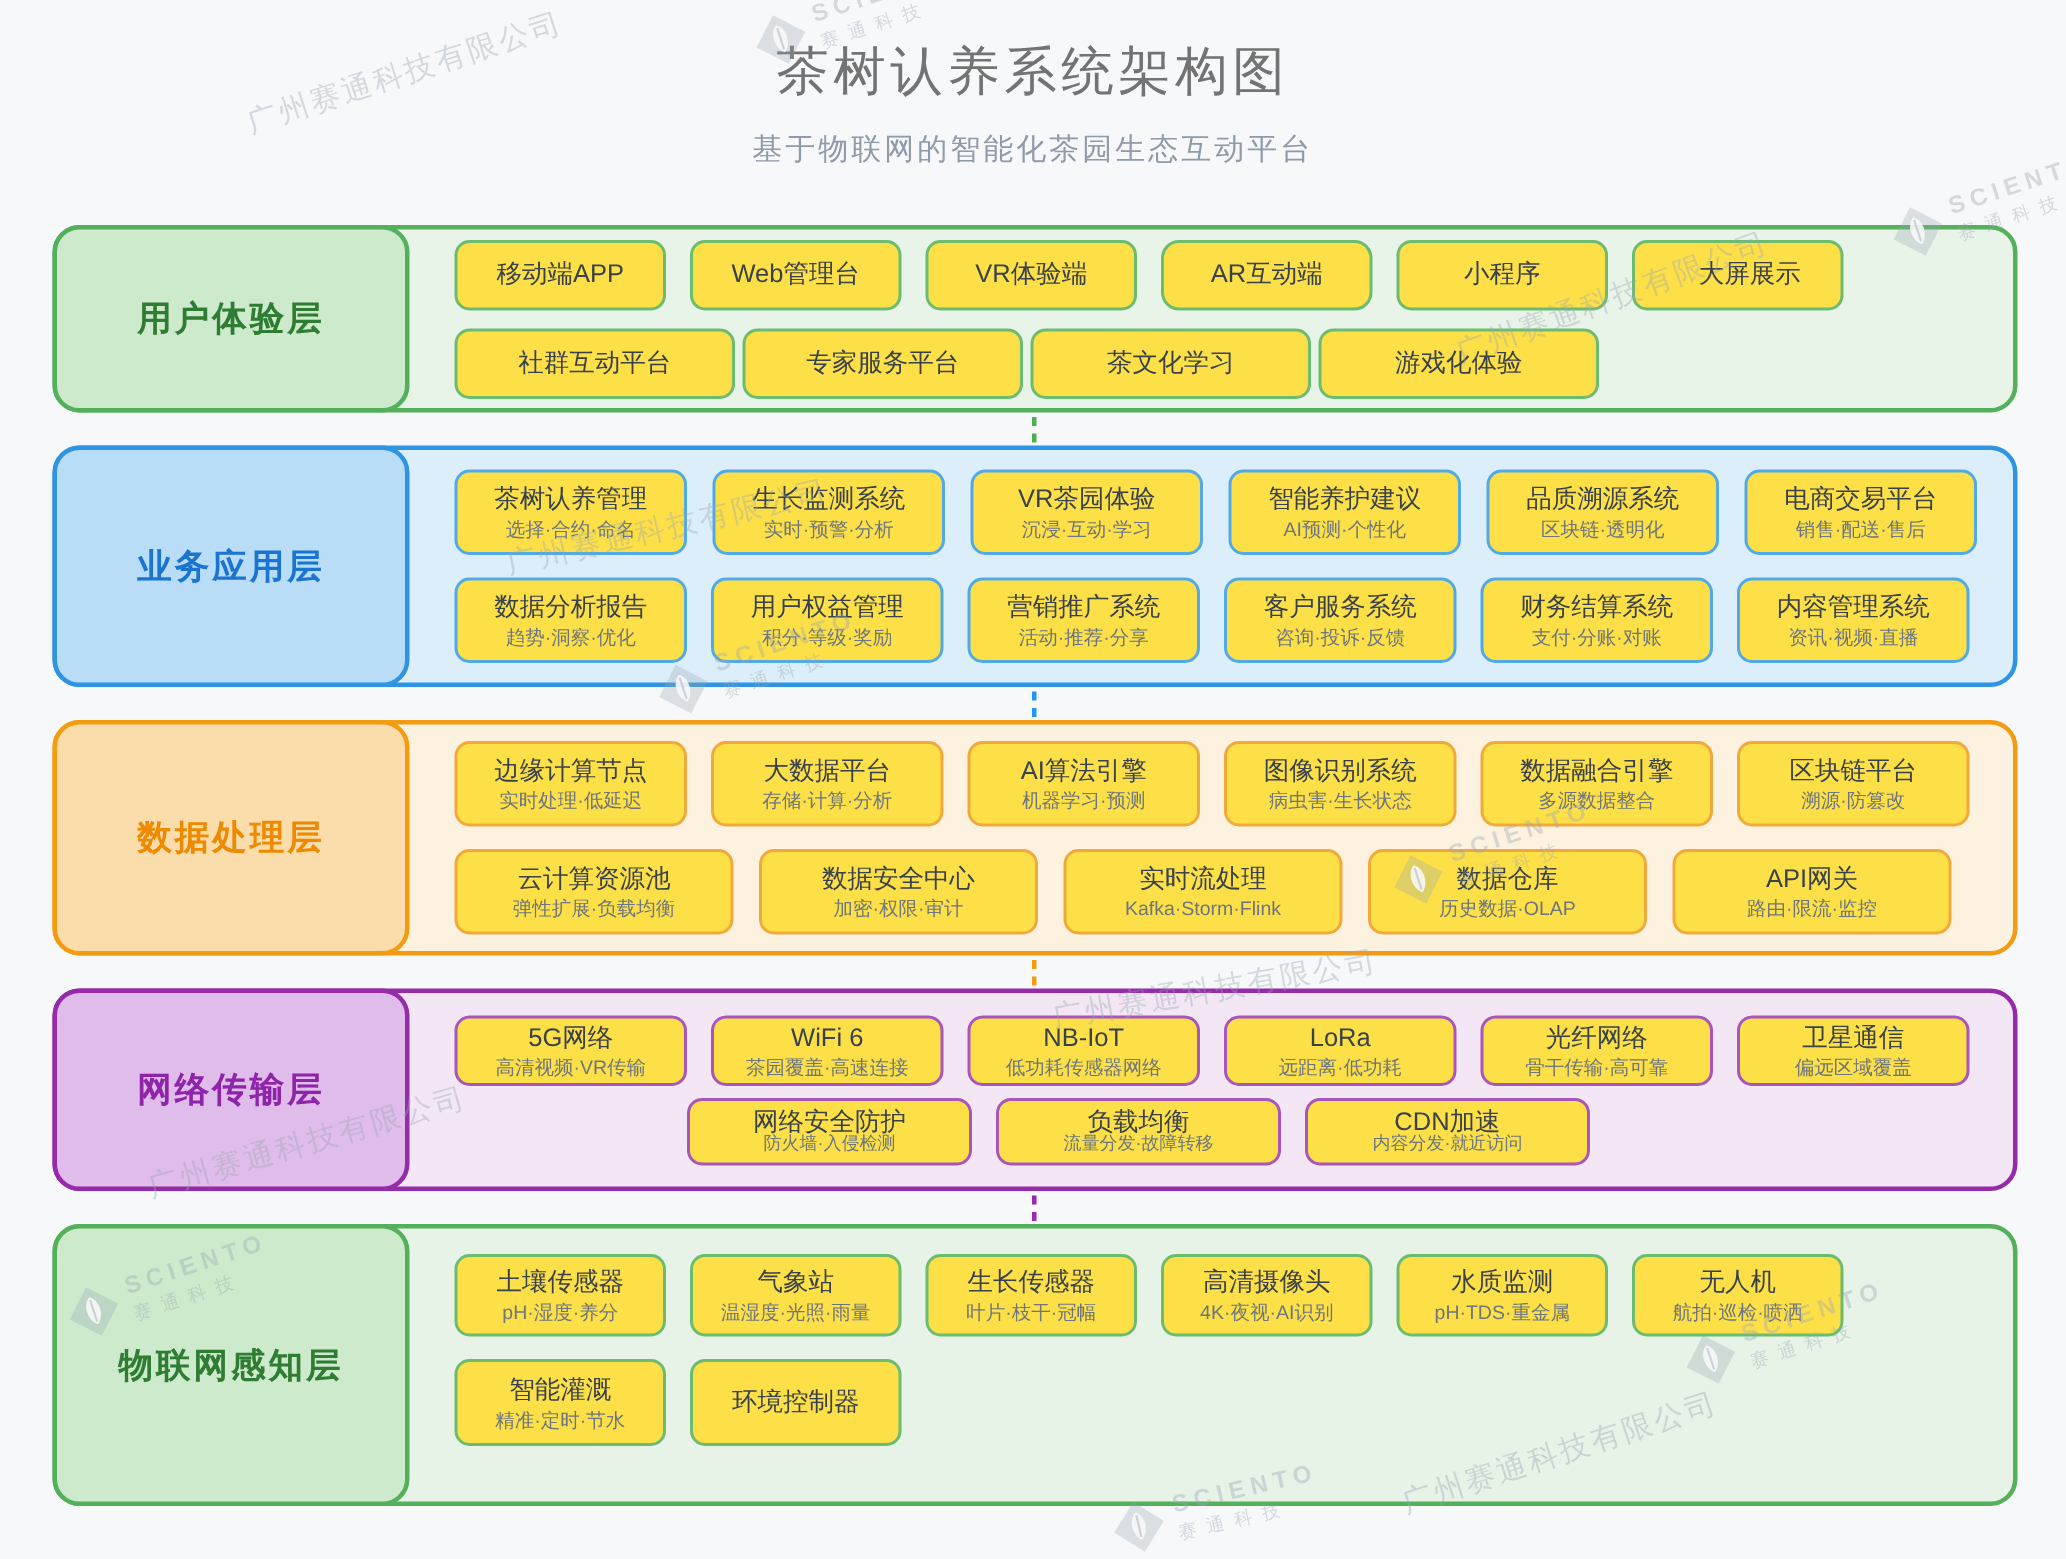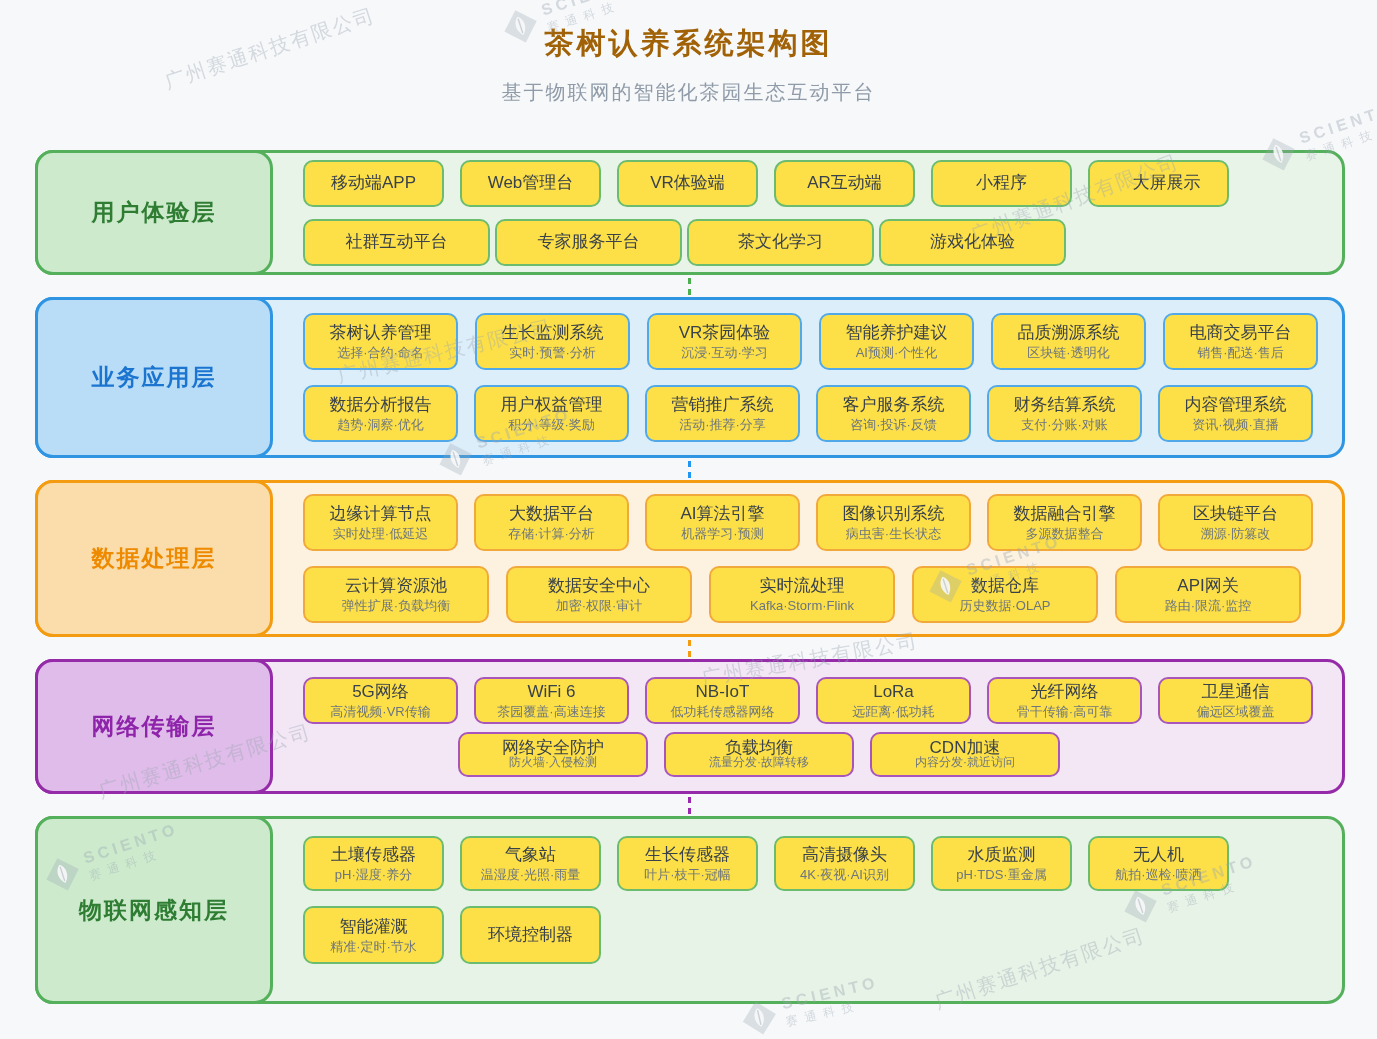--- a/index.html
+++ b/index.html
@@ -2,21 +2,21 @@
 <html><head>
 <meta charset="utf-8">
 <style>
   html,body{margin:0;padding:0;}
   body{
     width:1377px;height:1039px;position:relative;overflow:hidden;
     background:#f7f8fa;
     font-family:"Liberation Sans","DejaVu Sans",sans-serif;
   }
   .header{position:absolute;top:24px;left:0;width:100%;text-align:center;z-index:2;}
-  .title{font-size:29px;font-weight:bold;color:#a16207;letter-spacing:3px;}
+  .title{font-size:35px;font-weight:normal;color:#737373;letter-spacing:3px;}
   .subtitle{margin-top:15px;font-size:20px;color:#8f9ba8;letter-spacing:2px;}
 
   #layers{position:absolute;left:35px;top:150px;width:1310px;z-index:2;}
   .layer{
     position:relative;box-sizing:border-box;
     border:3px solid var(--border);border-radius:18px;
     background:var(--content-bg);
     margin-bottom:22px;
   }
   .layer-label{

